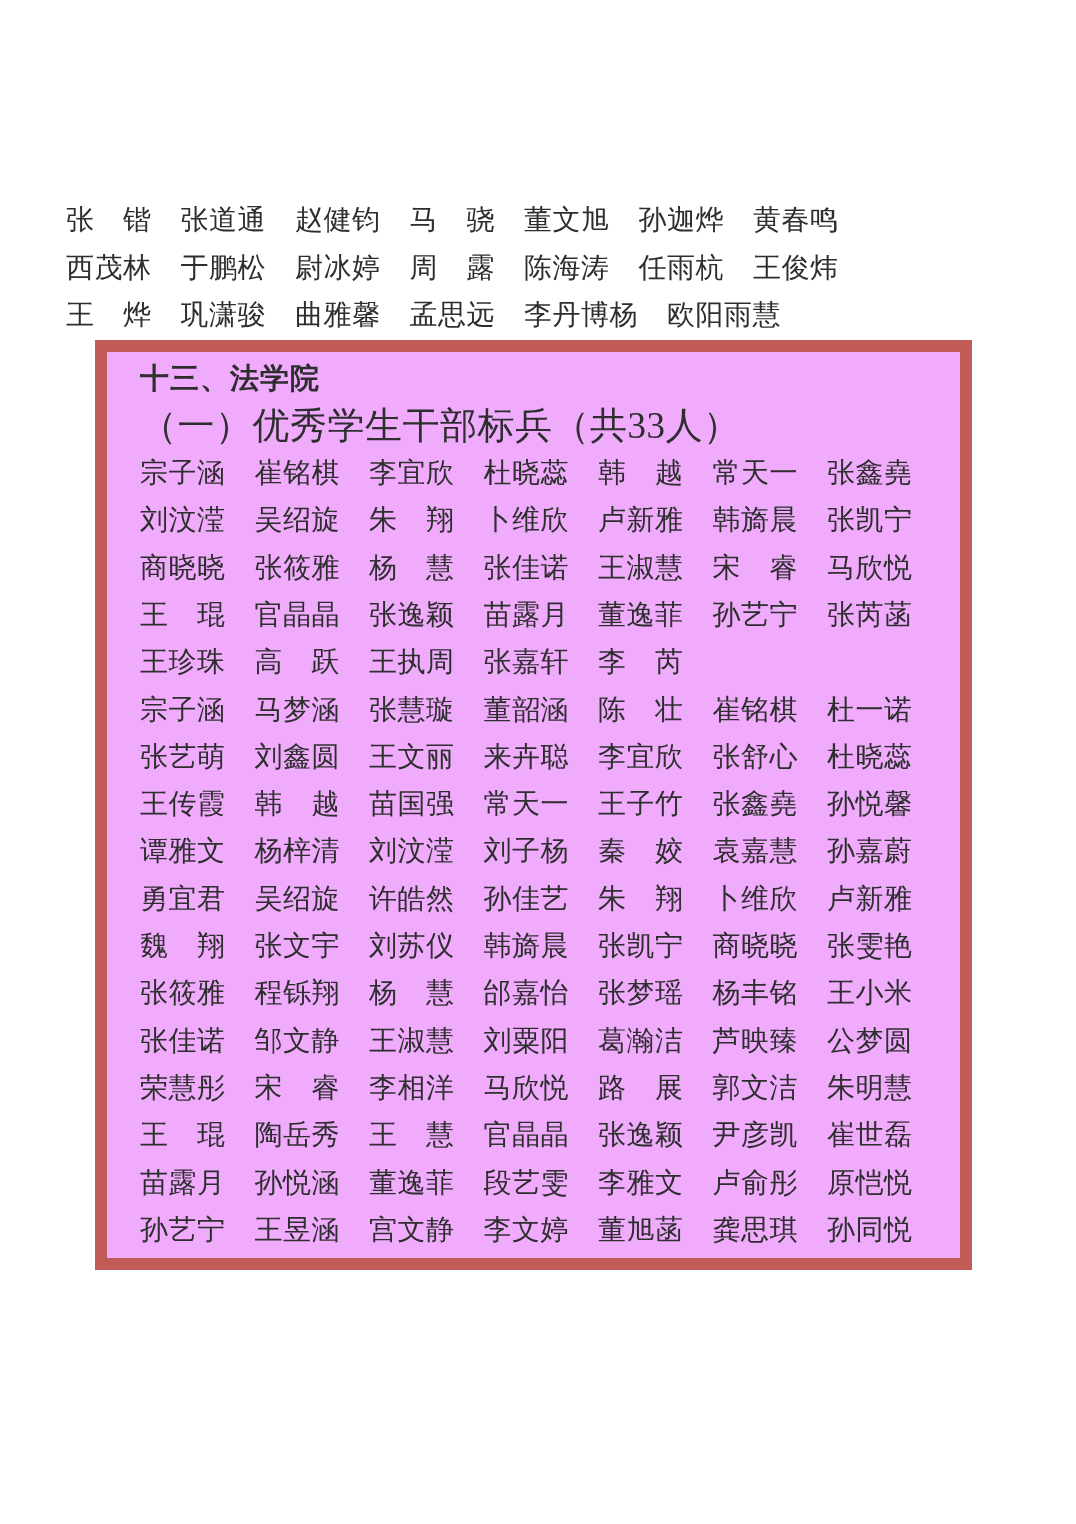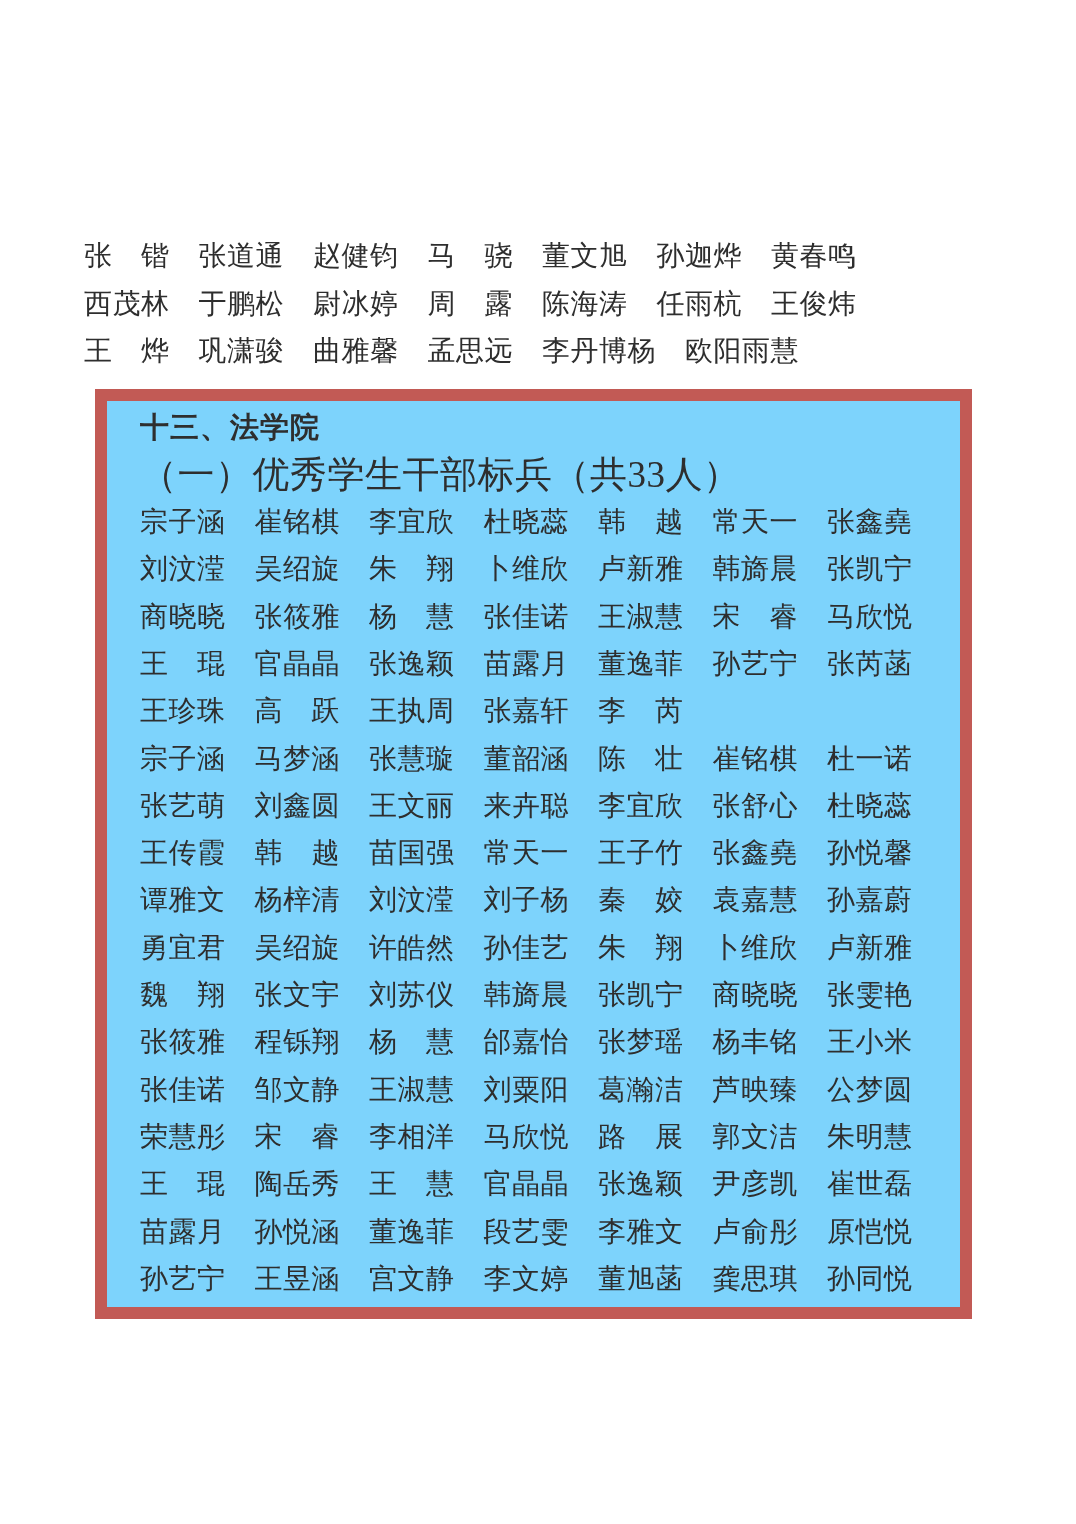--- a/index.html
+++ b/index.html
@@ -24,31 +24,30 @@
     display: flex;
     column-gap: 29px;
     line-height: 47.5px;
     font-size: 28px;
     white-space: nowrap;
   }
   .person {
     letter-spacing: 0.5px;
   }
   .top-block {
-    padding-left: 84px;
-    margin-top: 36px;
+    padding-left: 66px;
   }
   
   .red-box {
     margin-left: 95px;
-    margin-top: 14px;
+    margin-top: 1px;
     width: 877px;
     border: 12px solid #c25a55;
     padding: 3px 10px 5px 33px;
-    background: #7dd3fc;
+    background: #f0abfc;
   }
   .sec-title {
     font-size: 29px;
     font-weight: 600;
     line-height: 47.3px;
     letter-spacing: 1px;
   }
   .sub-heading {
     font-size: 37px;
     font-weight: 500;

